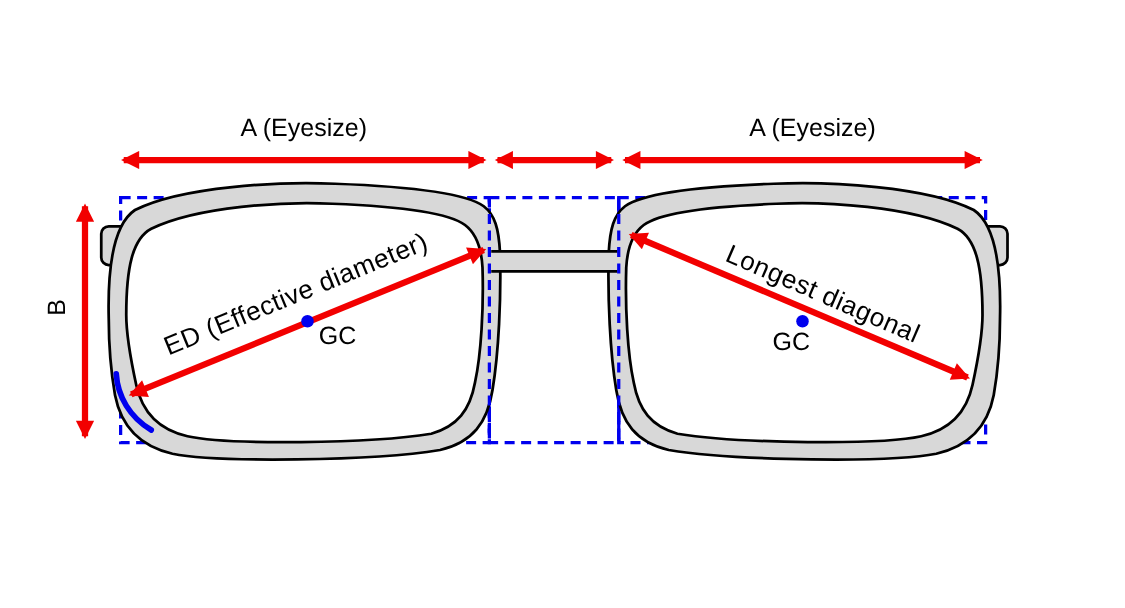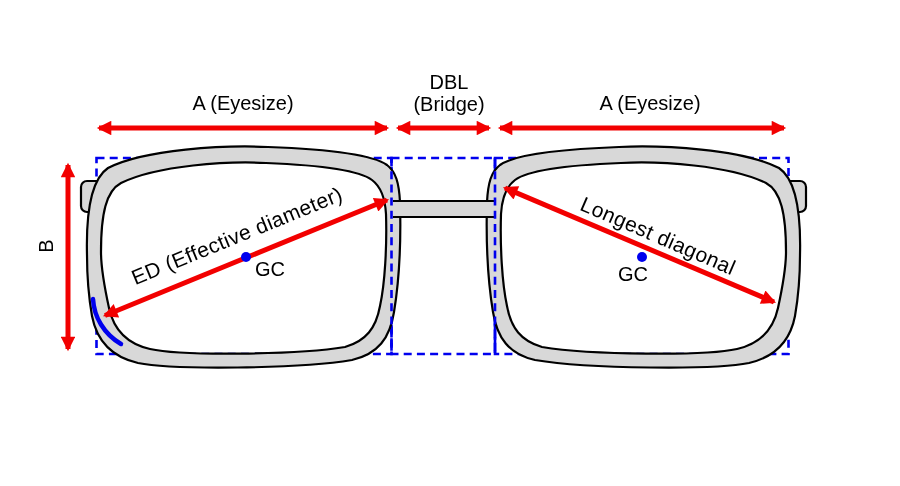--- a/index.html
+++ b/index.html
@@ -90,24 +90,20 @@
       <line x1="105" y1="315.5" x2="387" y2="200"></line>
       <line x1="505" y1="188" x2="774" y2="302"></line>
     </g>
 
     <circle cx="246" cy="257" r="5" fill="#0000ee"></circle>
     <circle cx="642" cy="257" r="5" fill="#0000ee"></circle>
   </svg>
 
   <div class="lbl" style="left:243px;top:103px;">A (Eyesize)</div>
 
-  <div class="lbl center" style="left:449px;top:93px;">
-    <div>DBL</div>
-    <div>(Bridge)</div>
-  </div>
 
   <div class="lbl" style="left:650px;top:103px;">A (Eyesize)</div>
 
   <div class="lbl rot-b" style="left:46px;top:246px;">B</div>
 
   <div class="lbl rot-ed" style="left:237px;top:236px;">ED (Effective diameter)</div>
 
   <div class="lbl" style="left:270px;top:269px;">GC</div>
 
   <div class="lbl rot-ld" style="left:658px;top:236px;">Longest diagonal</div>

